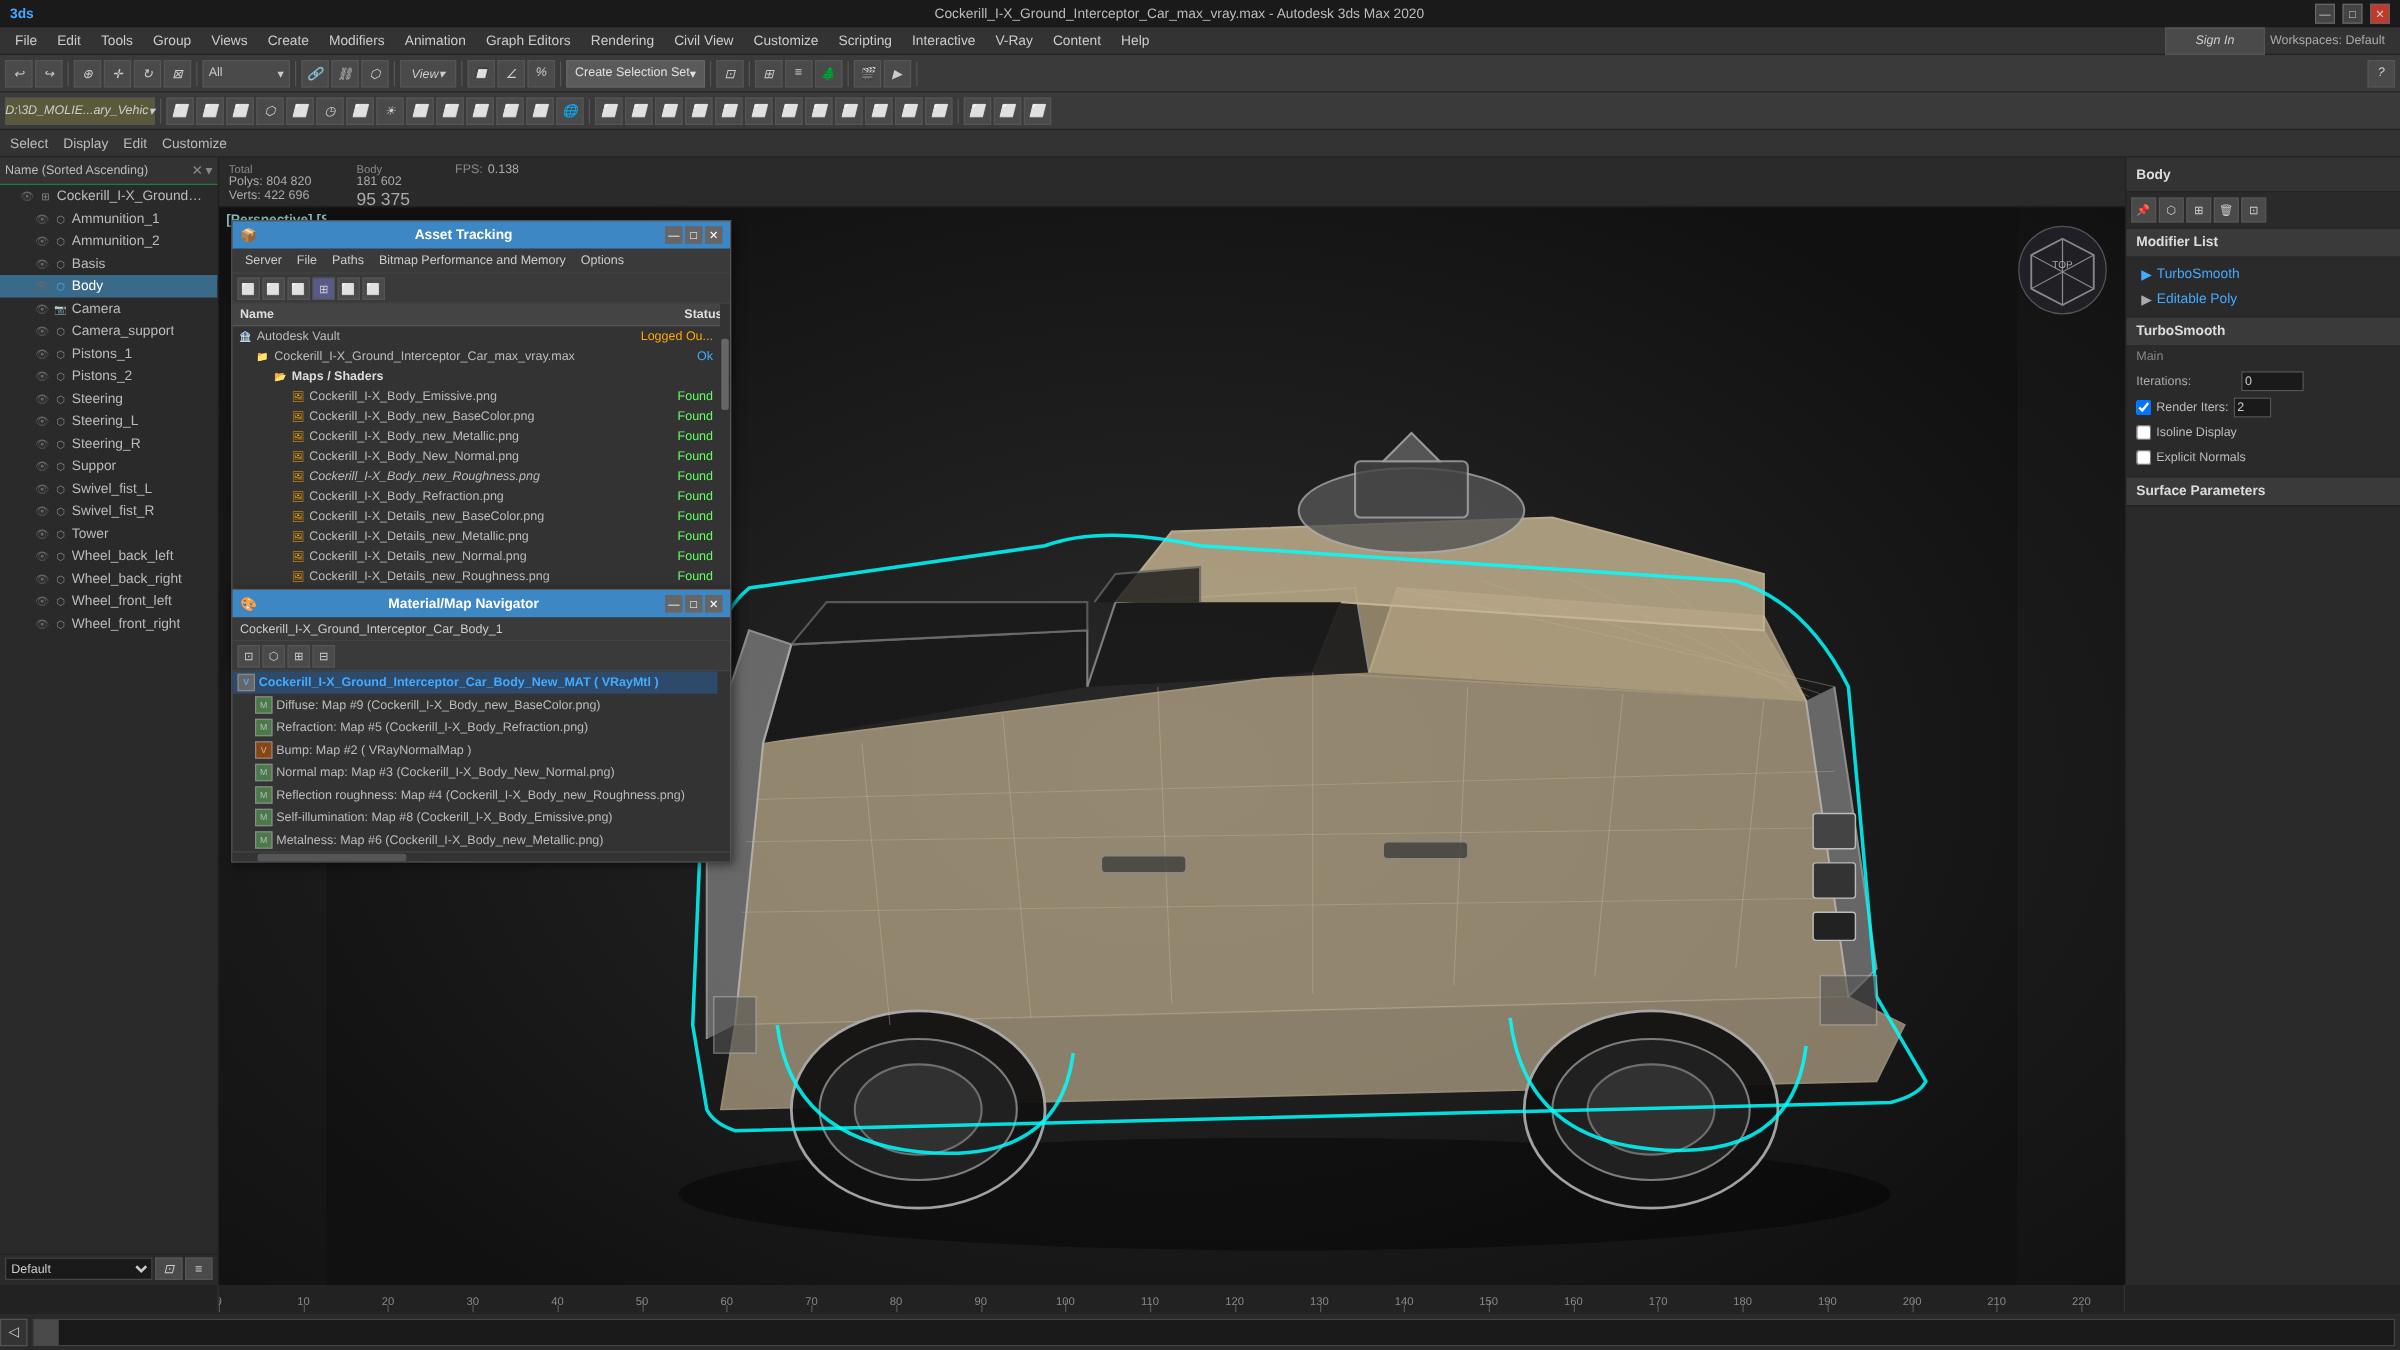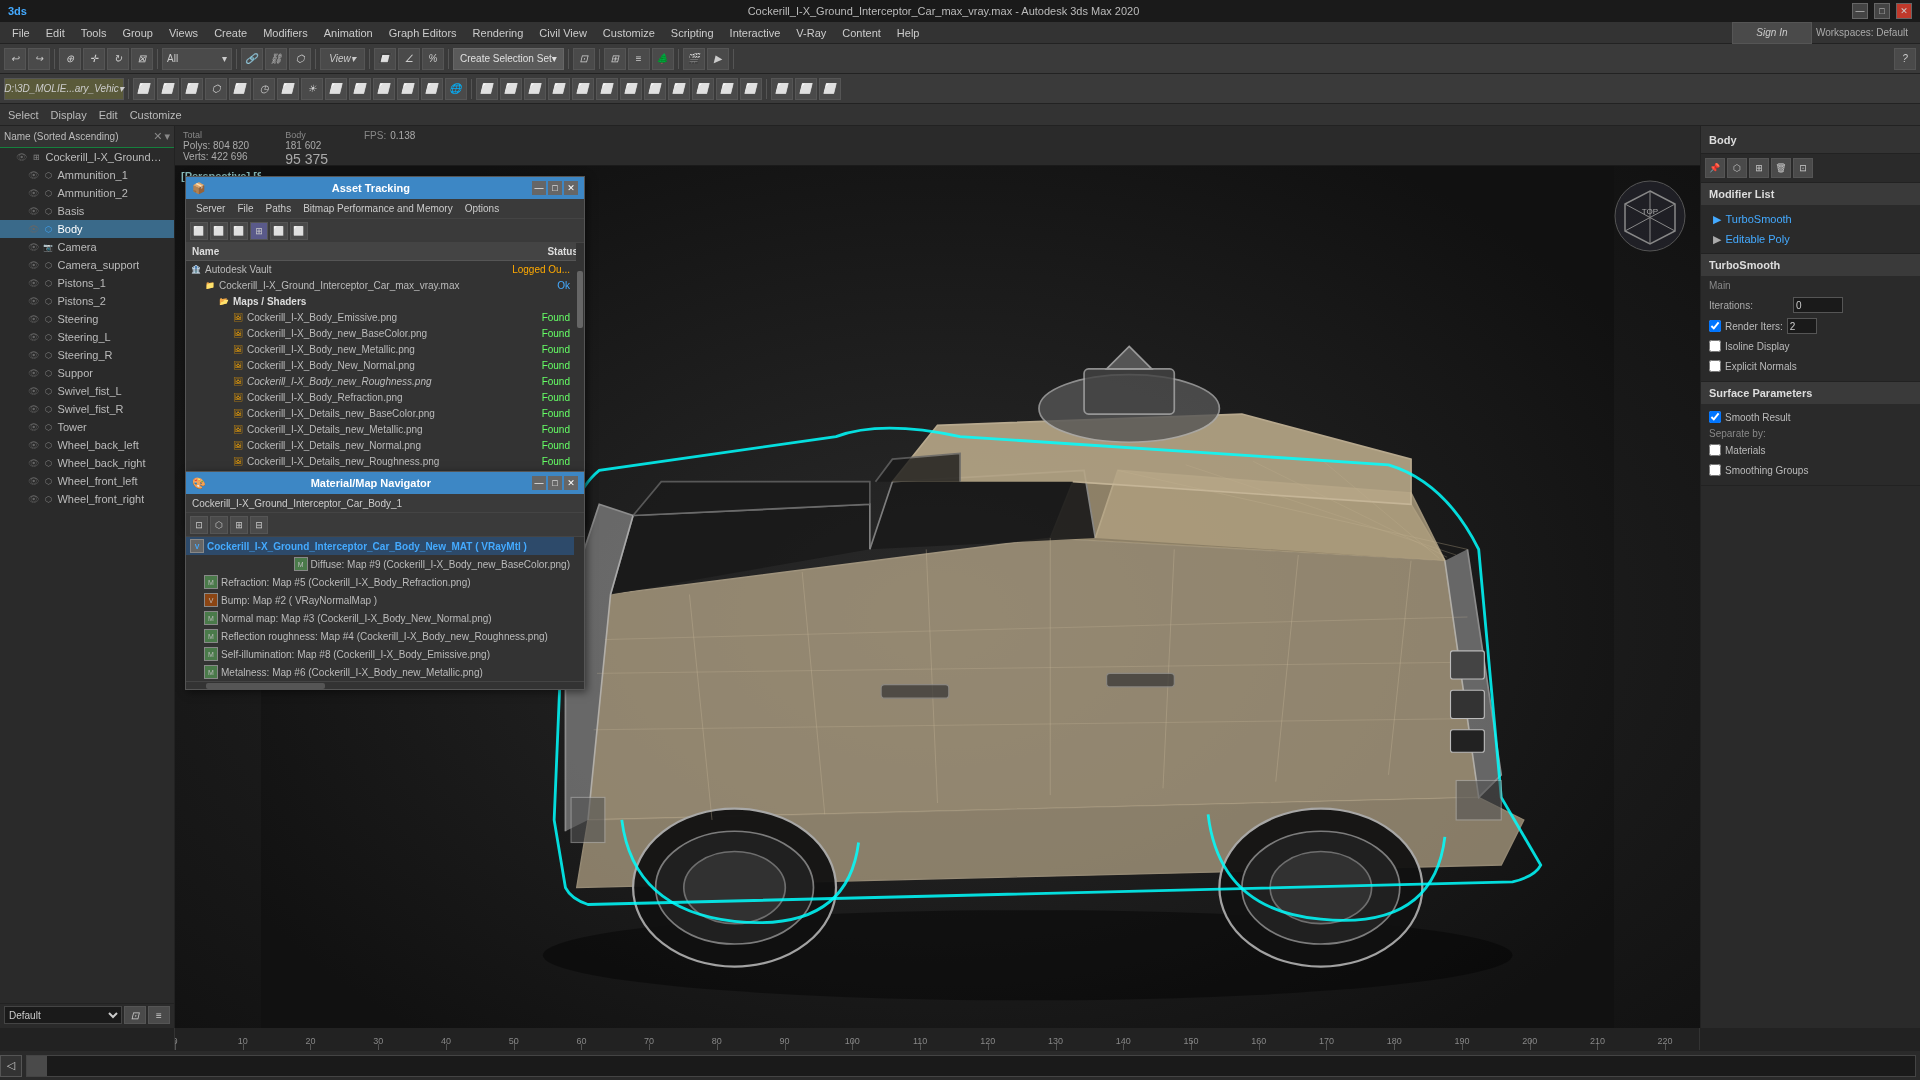--- a/index.html
+++ b/index.html
@@ -635,21 +635,21 @@
         <div class="float-tb-btn">⊡</div>
         <div class="float-tb-btn">⬡</div>
         <div class="float-tb-btn">⊞</div>
         <div class="float-tb-btn">⊟</div>
       </div>
       <div id="mat-list" style="max-height:160px;overflow-y:auto;position:relative;padding-right:10px;">
       <div class="mat-item root" style="padding-left: 4px;">
             <div class="mat-icon root">V</div>
             <span style="overflow: hidden; white-space: nowrap; text-overflow: ellipsis; max-width: 340px; display: inline-block;">Cockerill_I-X_Ground_Interceptor_Car_Body_New_MAT ( VRayMtl )</span>
           </div>
-          <div class="mat-item" style="padding-left: 18px; justify-content: flex-end;">
+          <div class="mat-item" style="padding-left: 18px;">
             <div class="mat-icon map">M</div>
             <span style="overflow: hidden; white-space: nowrap; text-overflow: ellipsis; max-width: 340px; display: inline-block;">Diffuse: Map #9 (Cockerill_I-X_Body_new_BaseColor.png)</span>
           </div>
           <div class="mat-item" style="padding-left: 18px;">
             <div class="mat-icon map">M</div>
             <span style="overflow: hidden; white-space: nowrap; text-overflow: ellipsis; max-width: 340px; display: inline-block;">Refraction: Map #5 (Cockerill_I-X_Body_Refraction.png)</span>
           </div>
           <div class="mat-item" style="padding-left: 18px;">
             <div class="mat-icon vray">V</div>
             <span style="overflow: hidden; white-space: nowrap; text-overflow: ellipsis; max-width: 340px; display: inline-block;">Bump: Map #2 ( VRayNormalMap )</span>
@@ -729,35 +729,20 @@
         <div class="checkbox-row">
           <input type="checkbox" style="">
           <span class="checkbox-label">Explicit Normals</span>
         </div>
       </div>
     </div>
 
     <div class="right-section">
       <div class="right-section-header">
         <span>Surface Parameters</span>
-      </div>
-      <div class="right-section-content">
-        <div class="checkbox-row">
-          <input type="checkbox" checked="" style="">
-          <span class="checkbox-label">Smooth Result</span>
-        </div>
-        <div style="color:#888;font-size:10px;margin:2px 0;">Separate by:</div>
-        <div class="checkbox-row">
-          <input type="checkbox" style="">
-          <span class="checkbox-label">Materials</span>
-        </div>
-        <div class="checkbox-row">
-          <input type="checkbox" style="">
-          <span class="checkbox-label">Smoothing Groups</span>
-        </div>
       </div>
     </div>
 
   </div>
 </div>
 
 <div id="ruler-area">
   <div id="ruler-left"></div>
   <div id="ruler-track">
 

